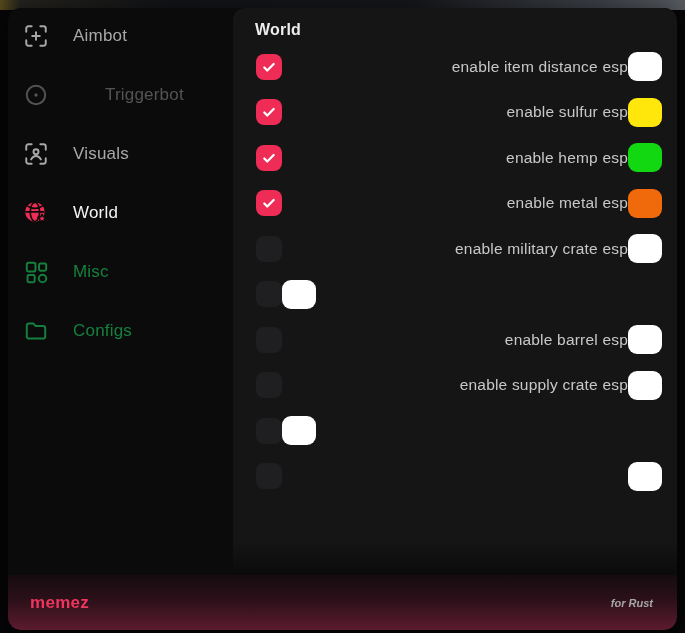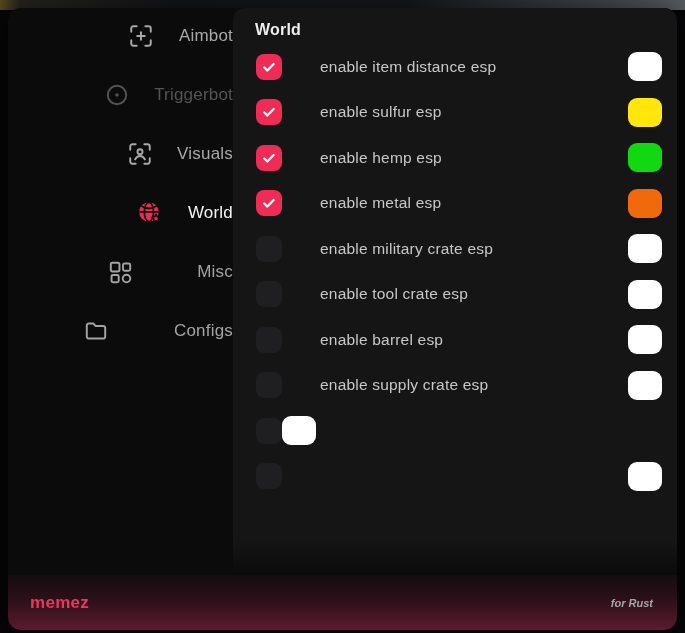--- a/index.html
+++ b/index.html
@@ -24,41 +24,40 @@
     overflow: hidden;
   }
   .main { flex: 1; display: flex; min-height: 0; }
 
   
   .sidebar { width: 225px; padding: 5px 0 0 14px; }
   .side-item {
     display: flex; align-items: center;
     height: 46px; margin-bottom: 13px;
     cursor: pointer;
-    justify-content: flex-end;
   }
   .side-icon { width: 27px; height: 27px; display: inline-flex; align-items: center; justify-content: center; }
   .side-icon svg { width: 26px; height: 26px; }
   .side-label { margin-left: 24px; font-size: 17px; letter-spacing: .2px; }
   .tone-normal { color: #a8a8a8; }
-  .tone-muted  { color: #a3a3a3; gap: 40px; }
-  .tone-dim    { color: #545454; }
+  .tone-muted  { color: #15803d; }
+  .tone-dim    { color: #545454; gap: 32px; }
   .tone-active { color: #f3f3f3; }
   .tone-active .side-label { font-weight: 500; }
 
   
   .panel {
     flex: 1; position: relative;
     background: #151516;
     border-radius: 12px 0 0 0;
     padding: 13px 0 0 22px;
     min-width: 0;
   }
   .panel-title { font-size: 16px; font-weight: 600; color: #ededed; letter-spacing: .2px; }
-  .rows { height: 529px; overflow: hidden; margin-top: 5px; }
+  .rows { height: 529px; overflow: hidden; margin-top: 5px; text-align: right; }
   .row { height: 45.5px; display: flex; align-items: center; }
   .checkbox {
     width: 26px; height: 26px; margin-left: 1px;
     border-radius: 8px; background: #1f1f21;
     display: inline-flex; align-items: center; justify-content: center;
     cursor: pointer; flex: none;
   }
   .checkbox.checked { background: #ef2c55; }
   .checkbox svg { width: 16px; height: 16px; }
   .row-label { margin-left: 38px; font-size: 15.5px; color: #c8c8c8; letter-spacing: .2px; flex: 1; }
@@ -200,21 +199,20 @@
             <span class="row-label">enable metal esp</span>
             <span class="swatch" style="background: rgb(240, 106, 12);"></span>
           </div>
           <div class="row">
             <span class="checkbox"></span>
             <span class="row-label">enable military crate esp</span>
             <span class="swatch" style="background: rgb(255, 255, 255);"></span>
           </div>
           <div class="row">
             <span class="checkbox"></span>
-            <span class="row-label">enable tool crate esp</span>
             <span class="swatch" style="background: rgb(255, 255, 255);"></span>
           </div>
           <div class="row">
             <span class="checkbox"></span>
             <span class="row-label">enable barrel esp</span>
             <span class="swatch" style="background: rgb(255, 255, 255);"></span>
           </div>
           <div class="row">
             <span class="checkbox"></span>
             <span class="row-label">enable supply crate esp</span>

